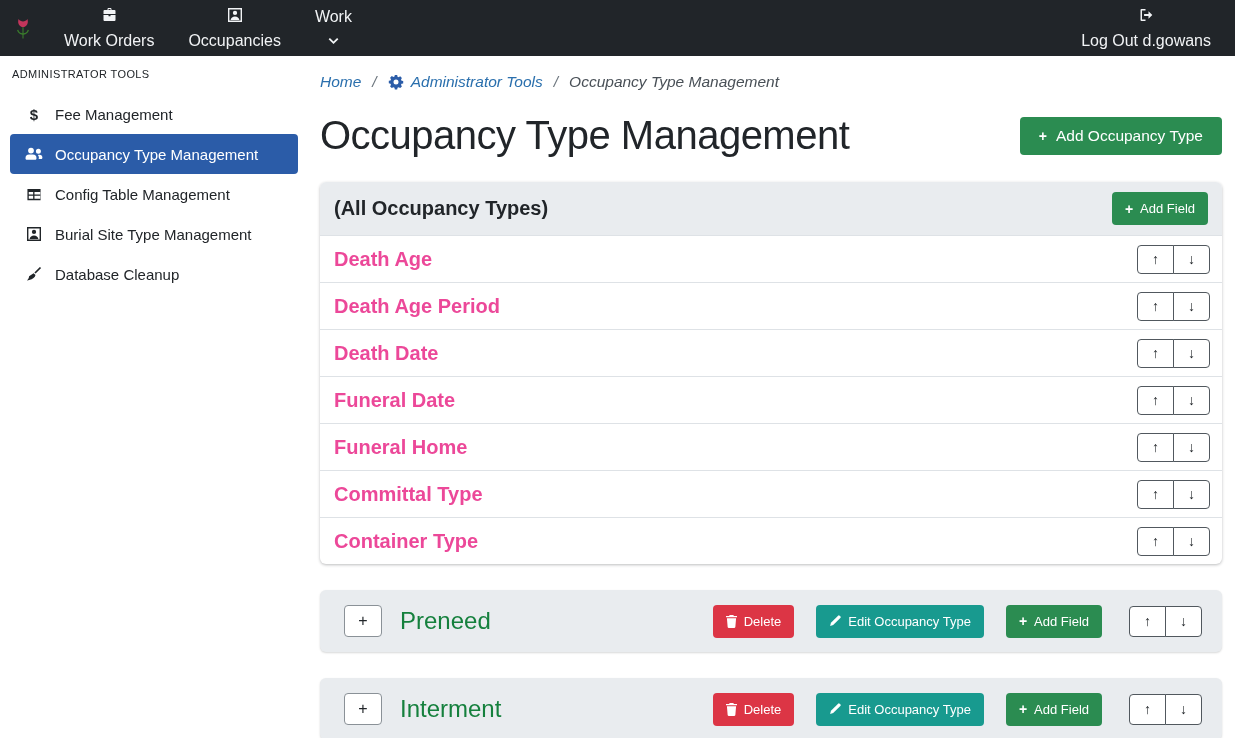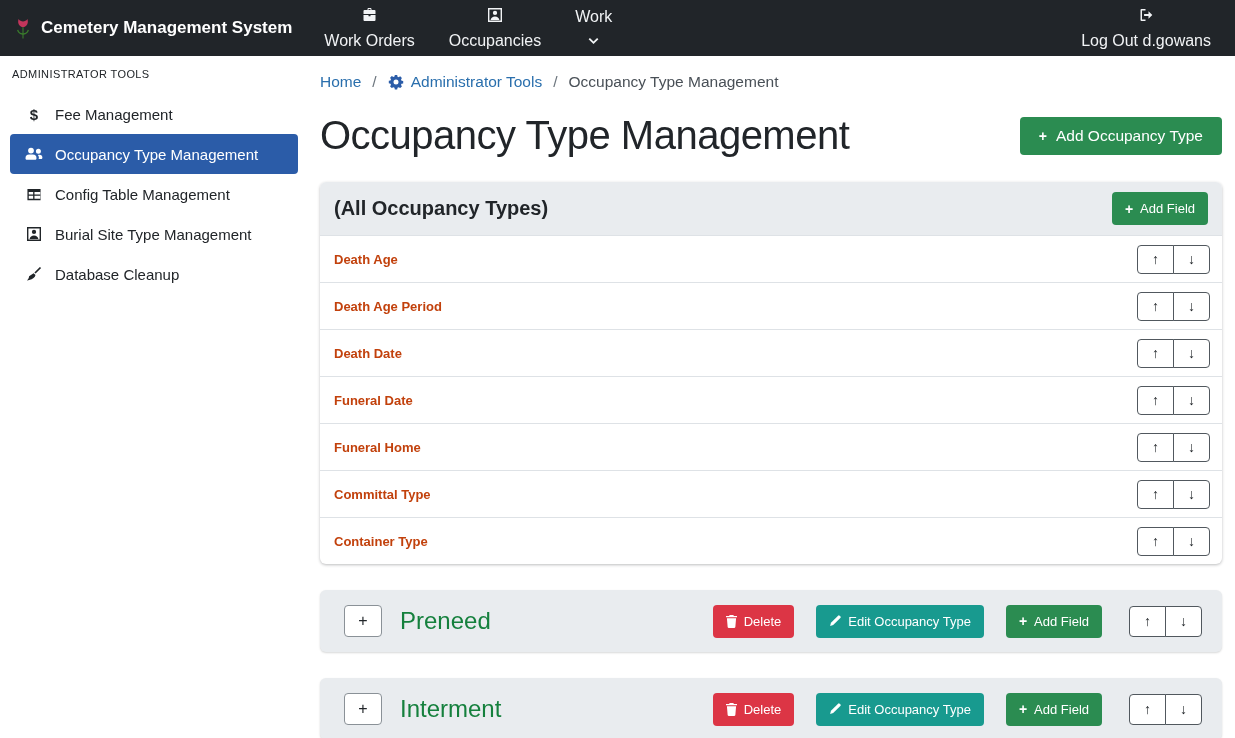--- a/index.html
+++ b/index.html
@@ -18,21 +18,21 @@
   
   .layout { display: flex; }
   
   .sidebar { width: 308px; flex: 0 0 308px; padding-top: 12px; }
   .sidebar-heading { font-size: 11px; letter-spacing: .4px; text-transform: uppercase; color: #212529; padding: 0 12px; margin-bottom: 14px; }
   .side-item { display: flex; align-items: center; height: 40px; margin: 0 10px; padding: 0 12px; border-radius: 4px; font-size: 15px; color: #212529; text-decoration: none; cursor: pointer; }
   .side-icon { width: 24px; display: inline-flex; justify-content: center; align-items: center; margin-right: 9px; font-weight: 700; font-size: 15px; }
   .side-item.active { background: #2b5ca8; color: #fff; }
   
   .main { flex: 1; padding: 17px 13px 0 12px; }
-  .breadcrumb { display: flex; align-items: center; font-size: 15.5px; }
+  .breadcrumb { display: flex; align-items: center; font-size: 15.5px; font-style: italic; }
   .breadcrumb a { color: #2a6fad; text-decoration: none; display: inline-flex; align-items: center; gap: 7px; cursor: pointer; }
   .breadcrumb .sep { color: #6c757d; padding: 0 11px; }
   .breadcrumb .current { color: #495057; }
   .title-row { display: flex; align-items: center; justify-content: space-between; margin-top: 22px; }
   .page-title { font-size: 40px; font-weight: 500; color: #212529; letter-spacing: -.5px; }
   
   .btn { display: inline-flex; align-items: center; border: none; border-radius: 4px; cursor: pointer; color: #fff; font-family: inherit; }
   .btn-green { background: #2b8c51; }
   .btn-red   { background: #dc3545; }
   .btn-teal  { background: #189a8f; }
@@ -41,42 +41,41 @@
   .plus-glyph { font-weight: 700; font-size: 14px; line-height: 1; }
   .btn-group { display: inline-flex; }
   .btn-arrow { width: 37px; height: 29px; background: #fff; border: 1px solid #51585e; color: #212529; font-size: 14px; cursor: pointer; display: inline-flex; align-items: center; justify-content: center; padding: 0; }
   .btn-arrow:first-child { border-radius: 4px 0 0 4px; }
   .btn-arrow:last-child { border-radius: 0 4px 4px 0; margin-left: -1px; }
   
   .card { margin-top: 24px; border-radius: 6px; overflow: hidden; background: #fff; box-shadow: 0 1px 3px rgba(33,37,41,.3); }
   .card-header { background: #e9ecef; height: 53px; display: flex; align-items: center; justify-content: space-between; padding: 8px 14px; }
   .card-title { font-size: 20px; font-weight: 600; }
   .field-row { height: 47px; display: flex; align-items: center; justify-content: space-between; padding: 0 12px 0 14px; border-top: 1px solid #dee2e6; }
-  .field-link { color: #c2410c; font-weight: 700; font-size: 13px; text-decoration: none; cursor: pointer; }
+  .field-link { color: #ec4899; font-weight: 700; font-size: 20px; text-decoration: none; cursor: pointer; }
   
   .type-panel { margin-top: 26px; height: 62px; background: #e9ecef; border-radius: 6px; display: flex; align-items: center; padding: 0 20px 0 24px; box-shadow: 0 1px 2px rgba(33,37,41,.18); }
   .expand-button { width: 38px; height: 32px; background: #fff; border: 1px solid #8a9197; border-radius: 4px; font-size: 16px; color: #212529; cursor: pointer; display: inline-flex; align-items: center; justify-content: center; }
   .panel-title { font-size: 24px; font-weight: 500; color: #15803d; margin-left: 18px; }
   .panel-actions { margin-left: auto; display: flex; align-items: center; gap: 22px; justify-content: center; }
   .panel-actions .btn-group { margin-left: 5px; }
   .panel-actions .btn-arrow { height: 31px; }
   svg { display: block; }
 </style>
 </head>
 <body>
 
 <header class="navbar">
   <div class="brand">
     <span class="nav-icon">
       <svg width="18" height="23" viewBox="0 0 20 24">
         <path fill="#c2355b" d="M5 1.5c1.5 2 3 2.6 5 2.6s3.5-.6 5-2.6c.8 2.9.4 5.6-1.2 7.3A6.2 6.2 0 0 1 10 10.7 6.2 6.2 0 0 1 6.2 8.8C4.6 7.1 4.2 4.4 5 1.5z"></path>
         <path fill="#3a7d2c" d="M9.4 10.7h1.2v6.6c2.5-.3 4-1.7 4.6-4l1.4.4c-.8 3.1-3 5-6 5.2V23H9.4v-4.1c-3-.2-5.2-2.1-6-5.2l1.4-.4c.6 2.3 2.1 3.7 4.6 4v-6.6z"></path>
       </svg>
     </span>
-    <span>Cemetery Management System</span>
   </div>
   <nav class="nav-items">
     <a class="nav-item">
       <span class="nav-icon">
         <svg width="17" height="16" viewBox="0 0 16 16">
             <path fill="currentColor" d="M6 3V2.2C6 1.5 6.5 1 7.2 1h1.6C9.5 1 10 1.5 10 2.2V3h3a1 1 0 0 1 1 1v3H2V4a1 1 0 0 1 1-1h3zm1 0h2v-.9H7V3zM2 8h5v1.2h2V8h5v5a1 1 0 0 1-1 1H3a1 1 0 0 1-1-1V8z"></path>
           </svg>
       </span>
       <span>Work Orders</span>
     </a>

